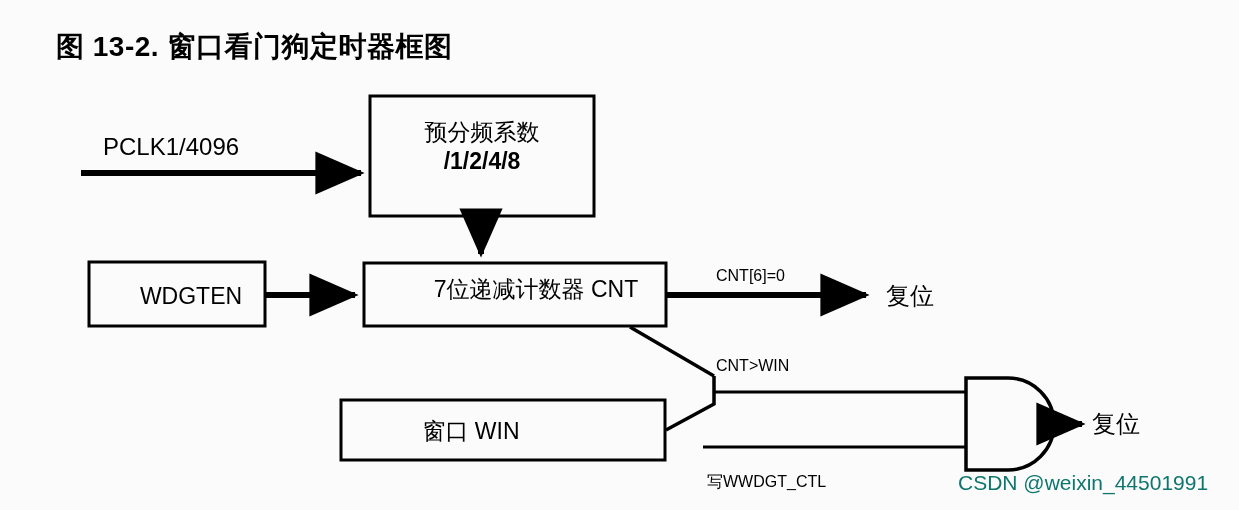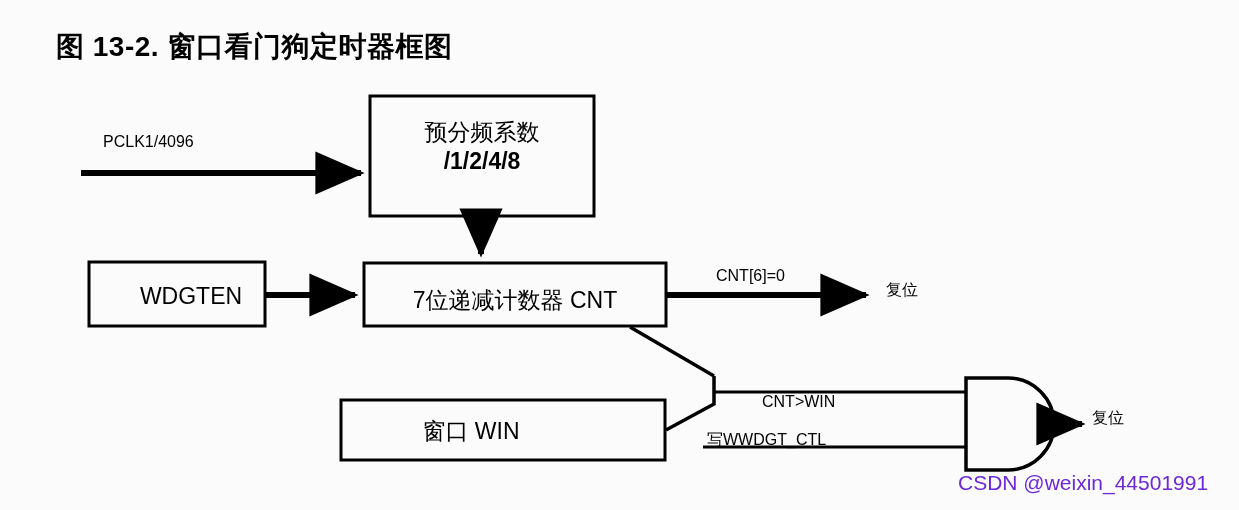--- a/index.html
+++ b/index.html
@@ -38,36 +38,37 @@
     text-align: center;
     line-height: 1.25;
   }
   .wire-label {
     position: absolute;
     font-size: 16px;
     white-space: nowrap;
   }
   .io-label {
     position: absolute;
-    font-size: 16px;
+    font-size: 24px;
     white-space: nowrap;
   }
   #prescaler-label {
     left: 370px;
     top: 118px;
     width: 224px;
   }
   #prescaler-label .line2 {
     font-weight: bold;
     font-size: 23px;
   }
   #counter-label {
     left: 364px;
-    top: 286px;
+    top: 275px;
     width: 302px;
+    padding-left: 21px;
   }
   #wdgten-label {
     left: 103px;
     top: 282px;
     width: 176px;
   }
   #win-label {
     left: 341px;
     top: 417px;
     width: 260px;
@@ -78,38 +79,37 @@
   }
   #cnt6-label {
     left: 716px;
     top: 267px;
   }
   #reset1-label {
     left: 886px;
     top: 280px;
   }
   #cntwin-label {
-    left: 762px;
+    left: 716px;
     top: 357px;
-    margin-top: 36px;
   }
   #wwdgtctl-label {
     left: 707px;
-    top: 430px;
+    top: 472px;
   }
   #reset2-label {
     left: 1092px;
     top: 408px;
   }
   #watermark {
     position: absolute;
     left: 958px;
     top: 471px;
     font-size: 21px;
-    color: #6d28d9;
+    color: #0f766e;
     white-space: nowrap;
   }
 </style>
 </head>
 <body>
 
 <div id="figure-title">图 13-2. 窗口看门狗定时器框图</div>
 
 <svg id="diagram-canvas" viewBox="0 0 1239 510" xmlns="http://www.w3.org/2000/svg">
   <defs>

